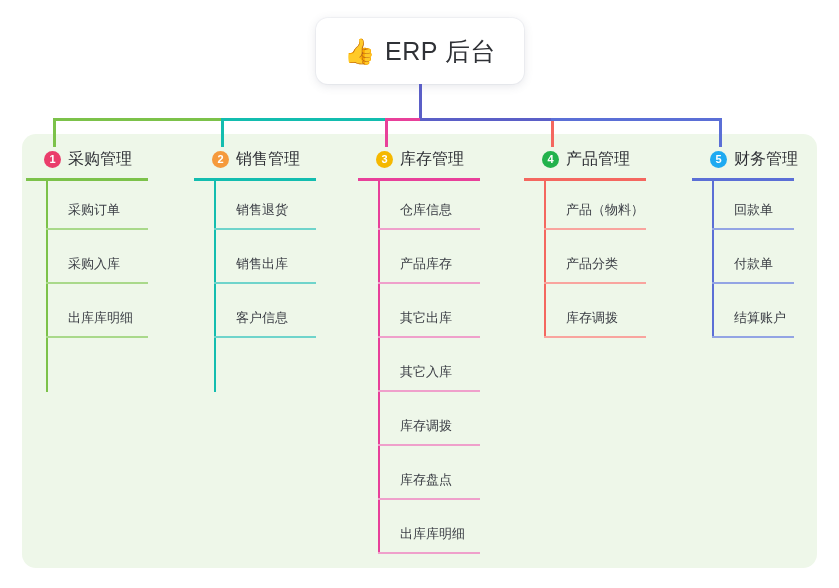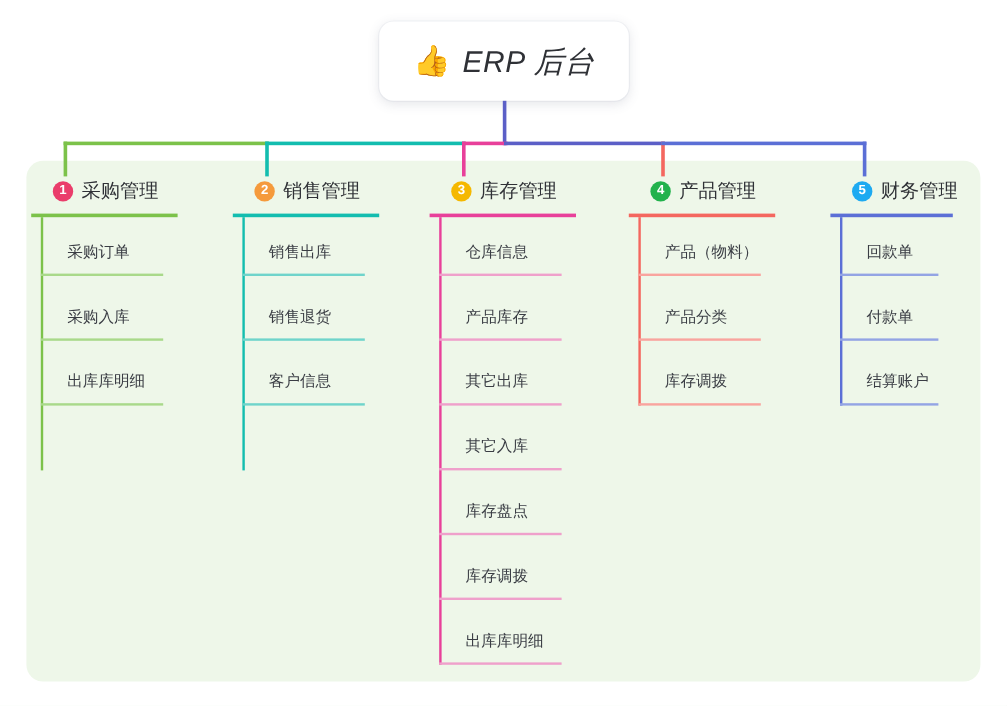--- a/index.html
+++ b/index.html
@@ -17,21 +17,21 @@
     left: 316px; top: 18px;
     width: 208px; height: 66px;
     background: #ffffff;
     border-radius: 12px;
     box-shadow: 0 2px 10px rgba(90,95,120,.16), 0 0 0 1px rgba(170,175,195,.10);
     display: flex; align-items: center; justify-content: center;
     gap: 10px;
   }
   .root-emoji { font-size: 25px; line-height: 1; }
   .root-title {
-    font-size: 25px; color: #2f3136; letter-spacing: .5px; white-space: nowrap; font-style: italic;
+    font-size: 25px; color: #2f3136; letter-spacing: .5px; white-space: nowrap;
   }
 
   
   .conn { position: absolute; }
   .v { width: 3px; }
   .h { height: 3px; }
 
   
   .panel {
     position: absolute;
@@ -51,21 +51,21 @@
     width: 17px; height: 17px; border-radius: 50%;
     color: #ffffff; font-size: 11px; font-weight: bold;
     display: flex; align-items: center; justify-content: center;
     flex: 0 0 auto; line-height: 1;
   }
   .branch-label {
     font-size: 16px; color: #2f3136; white-space: nowrap;
   }
   .branch-rule { height: 3px; margin-top: 6px; }
 
-  .leaves { position: relative; margin-left: 8px; }
+  .leaves { position: relative; margin-left: 20px; }
   .spine { position: absolute; left: 0; top: 0; width: 2px; }
   .leaf { position: relative; height: 54px; }
   .leaf-label {
     position: absolute; left: 22px; top: 20px;
     font-size: 13px; color: #3a3d44; white-space: nowrap;
   }
   .leaf-rule { position: absolute; left: 0; top: 47px; height: 2px; }
 </style>
 </head>
 <body>
@@ -117,28 +117,28 @@
       </div>
       <div class="branch" style="left: 194px; top: 146px; width: 160px;">
         <div class="branch-head">
           <span class="badge" style="background: rgb(245, 154, 60);">2</span>
           <span class="branch-label">销售管理</span>
         </div>
         <div class="branch-rule" style="background: rgb(19, 189, 175); width: 122px; margin-left: 0px;"></div>
         <div class="leaves">
           <div class="spine" style="background: rgb(19, 189, 175); height: 211px;"></div>
           <div class="leaf">
+            <span class="leaf-label">销售退货</span>
+            <div class="leaf-rule" style="background: rgb(111, 212, 203); width: 102px;"></div>
+          </div>
+          <div class="leaf">
             <span class="leaf-label">销售出库</span>
             <div class="leaf-rule" style="background: rgb(111, 212, 203); width: 102px;"></div>
           </div>
           <div class="leaf">
-            <span class="leaf-label">销售退货</span>
-            <div class="leaf-rule" style="background: rgb(111, 212, 203); width: 102px;"></div>
-          </div>
-          <div class="leaf">
             <span class="leaf-label">客户信息</span>
             <div class="leaf-rule" style="background: rgb(111, 212, 203); width: 102px;"></div>
           </div>
         </div>
       </div>
       <div class="branch" style="left: 358px; top: 146px; width: 160px;">
         <div class="branch-head">
           <span class="badge" style="background: rgb(245, 184, 0);">3</span>
           <span class="branch-label">库存管理</span>
         </div>
@@ -155,25 +155,25 @@
           </div>
           <div class="leaf">
             <span class="leaf-label">其它出库</span>
             <div class="leaf-rule" style="background: rgb(239, 160, 203); width: 102px;"></div>
           </div>
           <div class="leaf">
             <span class="leaf-label">其它入库</span>
             <div class="leaf-rule" style="background: rgb(239, 160, 203); width: 102px;"></div>
           </div>
           <div class="leaf">
+            <span class="leaf-label">库存调拨</span>
+            <div class="leaf-rule" style="background: rgb(239, 160, 203); width: 102px;"></div>
+          </div>
+          <div class="leaf">
             <span class="leaf-label">库存盘点</span>
-            <div class="leaf-rule" style="background: rgb(239, 160, 203); width: 102px;"></div>
-          </div>
-          <div class="leaf">
-            <span class="leaf-label">库存调拨</span>
             <div class="leaf-rule" style="background: rgb(239, 160, 203); width: 102px;"></div>
           </div>
           <div class="leaf">
             <span class="leaf-label">出库库明细</span>
             <div class="leaf-rule" style="background: rgb(239, 160, 203); width: 102px;"></div>
           </div>
         </div>
       </div>
       <div class="branch" style="left: 524px; top: 146px; width: 160px;">
         <div class="branch-head">

